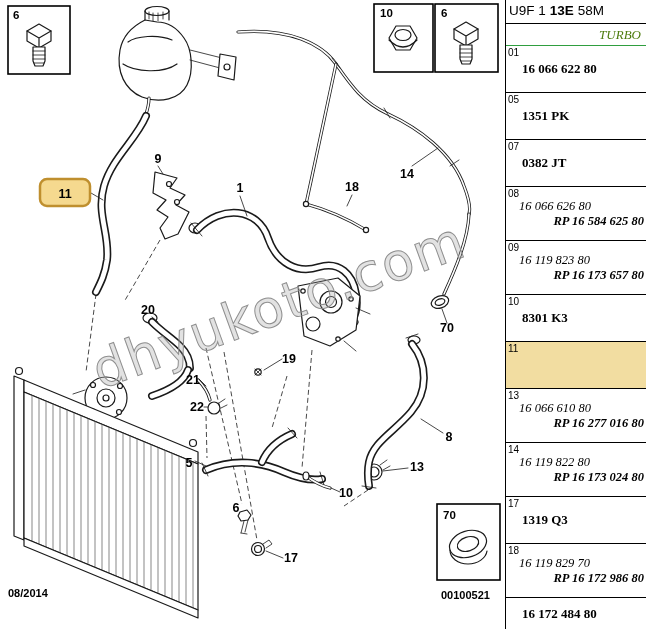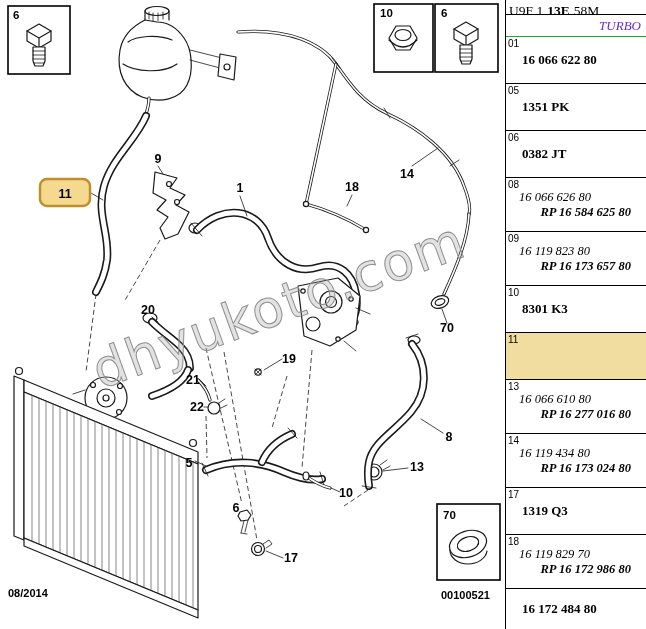--- a/index.html
+++ b/index.html
@@ -21,37 +21,37 @@
   .box { fill:#fff; stroke:#000; stroke-width:1.6; }
   .co  { font-weight:bold; font-size:12.5px; fill:#000; font-family:"Liberation Sans",sans-serif; }
   .insetlabel { font-weight:bold; font-size:11.5px; fill:#000; }
   .corner { font-weight:bold; font-size:11px; fill:#000; }
   .wm { font-size:52px; font-family:"DejaVu Sans",sans-serif; letter-spacing:2px;
         fill:rgba(150,150,150,0.28); stroke:#8f8f8f; stroke-width:1; }
 
   
   .table-area { width:141px; height:629px; border-left:1.5px solid #000; box-sizing:border-box;
                 display:flex; flex-direction:column; background:#fff; }
-  .code-row { height:15px; border-bottom:1px solid #000; box-sizing:border-box;
-              font-size:13.5px; padding:3px 0 0 3px; white-space:nowrap;font-family:Liberation Serif, serif; }
+  .code-row { height:24px; border-bottom:1px solid #000; box-sizing:border-box;
+              font-size:13.5px; padding:3px 0 0 3px; white-space:nowrap; }
   .code-row span { margin-right:4px; }
   .code-row .b { font-weight:bold; }
   .turbo-row { height:22px; border-bottom:1px solid #2f9e3f; box-sizing:border-box;
-               color:#6d28d9; font:italic 13px "Liberation Serif",serif;
+               color:#4d7c0f; font:italic 13px "Liberation Serif",serif;
                text-align:right; padding:3px 5px 0 0; }
   .prow { position:relative; border-bottom:1px solid #000; box-sizing:border-box;
           display:flex; flex-direction:column; justify-content:center; }
   .prow.single { height:47px; }
   .prow.double { height:54px; }
   .prow.last { flex:1; border-bottom:none; }
   .prow.hl { background:#f2dda1; }
   .ref { position:absolute; top:1px; left:2px; font-size:10px; }
   .l1 { font:bold 13px "Liberation Serif",serif; padding-left:16px; white-space:nowrap; }
   .l1.ital { font:italic 12.5px "Liberation Serif",serif; font-weight:normal; padding-left:13px; }
-  .l2 { font:italic bold 12.5px "Liberation Serif",serif; text-align:right; padding-right:15px; white-space:nowrap; }
+  .l2 { font:italic bold 12.5px "Liberation Serif",serif; text-align:right; padding-right:2px; white-space:nowrap; }
 </style>
 </head>
 <body>
 
 <div class="page">
 
   <div class="diagram-area">
     <svg class="diagram-svg" width="505" height="629" viewBox="0 0 505 629">
 
       <g class="dashg">
@@ -315,21 +315,21 @@
       <span class="ref">01</span>
       <span class="l1">16 066 622 80</span>
     </div>
 
     <div class="prow single">
       <span class="ref">05</span>
       <span class="l1">1351 PK</span>
     </div>
 
     <div class="prow single">
-      <span class="ref">06</span>
+      <span class="ref">07</span>
       <span class="l1">0382 JT</span>
     </div>
 
     <div class="prow double">
       <span class="ref">08</span>
       <span class="l1 ital">16 066 626 80</span>
       <span class="l2">RP 16 584 625 80</span>
     </div>
 
     <div class="prow double">
@@ -348,21 +348,21 @@
     </div>
 
     <div class="prow double">
       <span class="ref">13</span>
       <span class="l1 ital">16 066 610 80</span>
       <span class="l2">RP 16 277 016 80</span>
     </div>
 
     <div class="prow double">
       <span class="ref">14</span>
-      <span class="l1 ital">16 119 434 80</span>
+      <span class="l1 ital">16 119 822 80</span>
       <span class="l2">RP 16 173 024 80</span>
     </div>
 
     <div class="prow single">
       <span class="ref">17</span>
       <span class="l1">1319 Q3</span>
     </div>
 
     <div class="prow double">
       <span class="ref">18</span>

